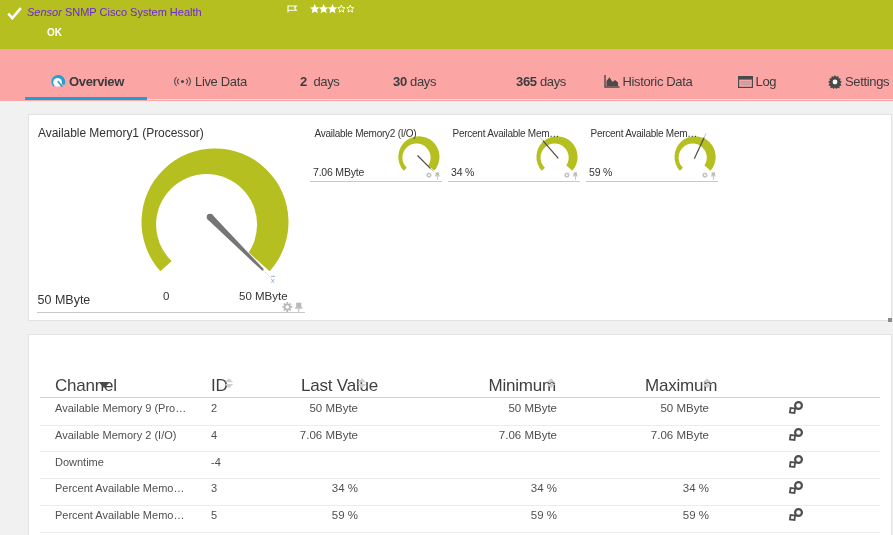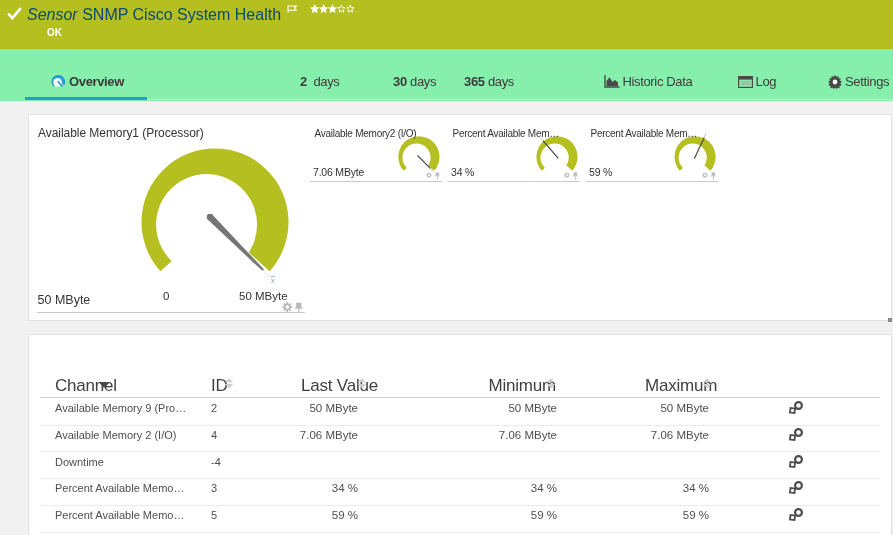--- a/index.html
+++ b/index.html
@@ -1,22 +1,22 @@
 <!DOCTYPE html>
 <html><head>
 <meta charset="utf-8">
 <style>
   * { margin:0; padding:0; box-sizing:border-box; }
   html,body { width:893px; height:535px; overflow:hidden; background:#f1f1f1;
     font-family:"Liberation Sans", sans-serif; }
   .abs { position:absolute; }
   #header { position:absolute; left:0; top:0; width:893px; height:49px; background:#b5bf20; }
-  #title { position:absolute; left:27px; top:5.5px; font-size:16px; color:#0c4a6e; white-space:nowrap; }
+  #title { position:absolute; left:27px; top:5.5px; font-size:11px; color:#6d28d9; white-space:nowrap; }
   #ok { position:absolute; left:47px; top:27px; font-size:10px; font-weight:bold; color:#fff; }
-  #tabs { position:absolute; left:0; top:49px; width:893px; height:52px; background:#86efac; }
+  #tabs { position:absolute; left:0; top:49px; width:893px; height:52px; background:#fca5a5; }
   .tab { position:absolute; top:17px; height:31px; display:flex; align-items:center;
     font-size:13px; letter-spacing:-0.35px; color:#3c3c3c; white-space:nowrap; }
   #ovl { position:absolute; left:25px; top:97px; width:122px; height:3px; background:#1e9ed6; }
   .card { position:absolute; background:#fff; border:1px solid #e3e3e3; }
   #card1 { left:28px; top:114px; width:864px; height:207px; }
   #card2 { left:28px; top:334px; width:864px; height:210px; }
   .gtitle { position:absolute; color:#333; white-space:nowrap; }
   #svgAll { position:absolute; left:0; top:0; width:893px; height:535px; }
   .hline { position:absolute; height:1px; background:#c9c9c9; }
   .thline { position:absolute; height:1px; background:#d0d0d0; }
@@ -52,23 +52,35 @@
 
 <div id="tabs">
   <div class="tab" style="left:51px; font-weight:bold; color:#3a3a3a;">
     <svg width="16" height="15" viewBox="0 0 16 15" style="margin-right:2px">
       <path d="M7.3 7.8 L2.42 12.68 A6.9 6.9 0 1 1 13.28 11.25 Z" fill="#259fd3"></path>
       <circle cx="6.6" cy="8.3" r="4.4" fill="#f8f8f8"></circle>
       <path d="M6.8 7.3 L11.4 12.7" stroke="#259fd3" stroke-width="1.7"></path>
     </svg>
     Overview
   </div>
+  <div class="tab" style="left:174px;">
+    <svg width="17" height="13" viewBox="0 0 17 13" style="margin-right:4px">
+      <g fill="none" stroke="#4a4a4a" stroke-width="1.1">
+        <path d="M2.6 2.2 A5.6 5.6 0 0 0 2.6 10.8"></path>
+        <path d="M4.9 3.9 A3 3 0 0 0 4.9 9.1"></path>
+        <path d="M14.4 2.2 A5.6 5.6 0 0 1 14.4 10.8"></path>
+        <path d="M12.1 3.9 A3 3 0 0 1 12.1 9.1"></path>
+      </g>
+      <circle cx="8.5" cy="6.5" r="1.6" fill="#4a4a4a"></circle>
+    </svg>
+    Live Data
+  </div>
   <div class="tab" style="left:300px;"><b>2</b>&nbsp;&nbsp;days</div>
   <div class="tab" style="left:393px;"><b>30</b>&nbsp;days</div>
-  <div class="tab" style="left:464px;align-items:center;"><b>365</b>&nbsp;days</div>
+  <div class="tab" style="left:516px;align-items:center;"><b>365</b>&nbsp;days</div>
   <div class="tab" style="left:604px;">
     <svg width="16" height="13" viewBox="0 0 16 13" style="margin-right:2.5px">
       <path d="M1 0 V12 H15.5" fill="none" stroke="#4a4a4a" stroke-width="1.4"></path>
       <path d="M2.5 11 L2.5 6 5.5 2.2 8.5 7 11 5 14 7.5 14 11 Z" fill="#4a4a4a"></path>
     </svg>
     Historic Data
   </div>
   <div class="tab" style="left:738px;">
     <svg width="15" height="12" viewBox="0 0 15 12" style="margin-right:2.5px">
       <rect x=".6" y=".6" width="13.8" height="10.8" fill="none" stroke="#4a4a4a" stroke-width="1.2"></rect>

